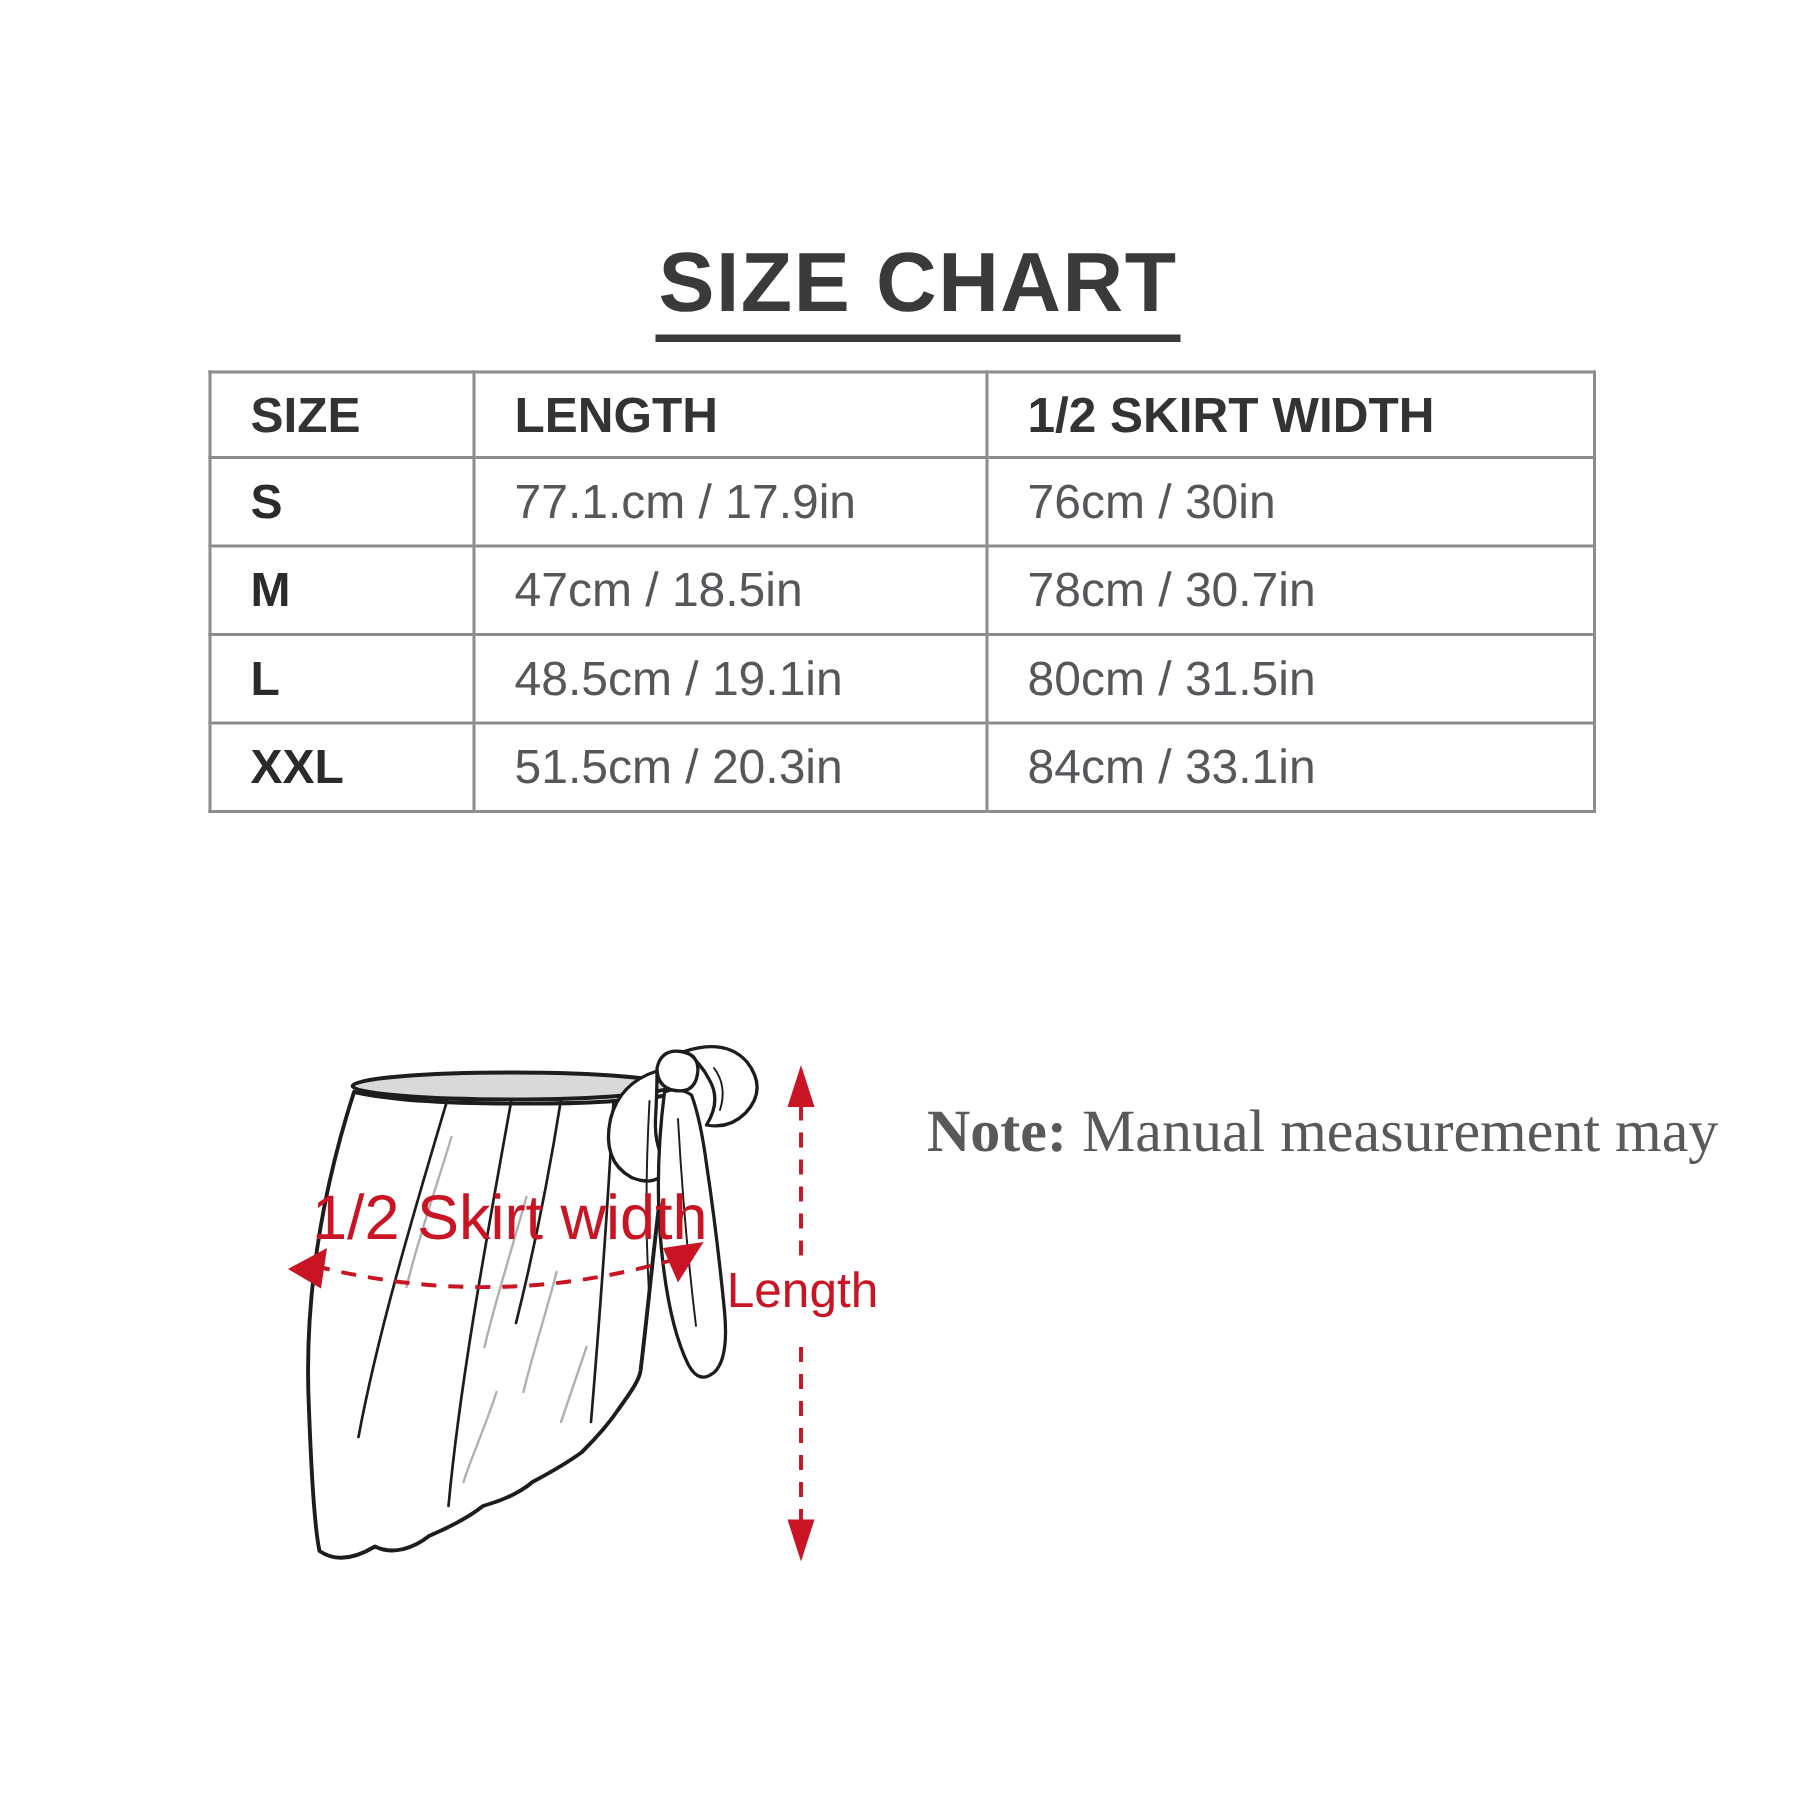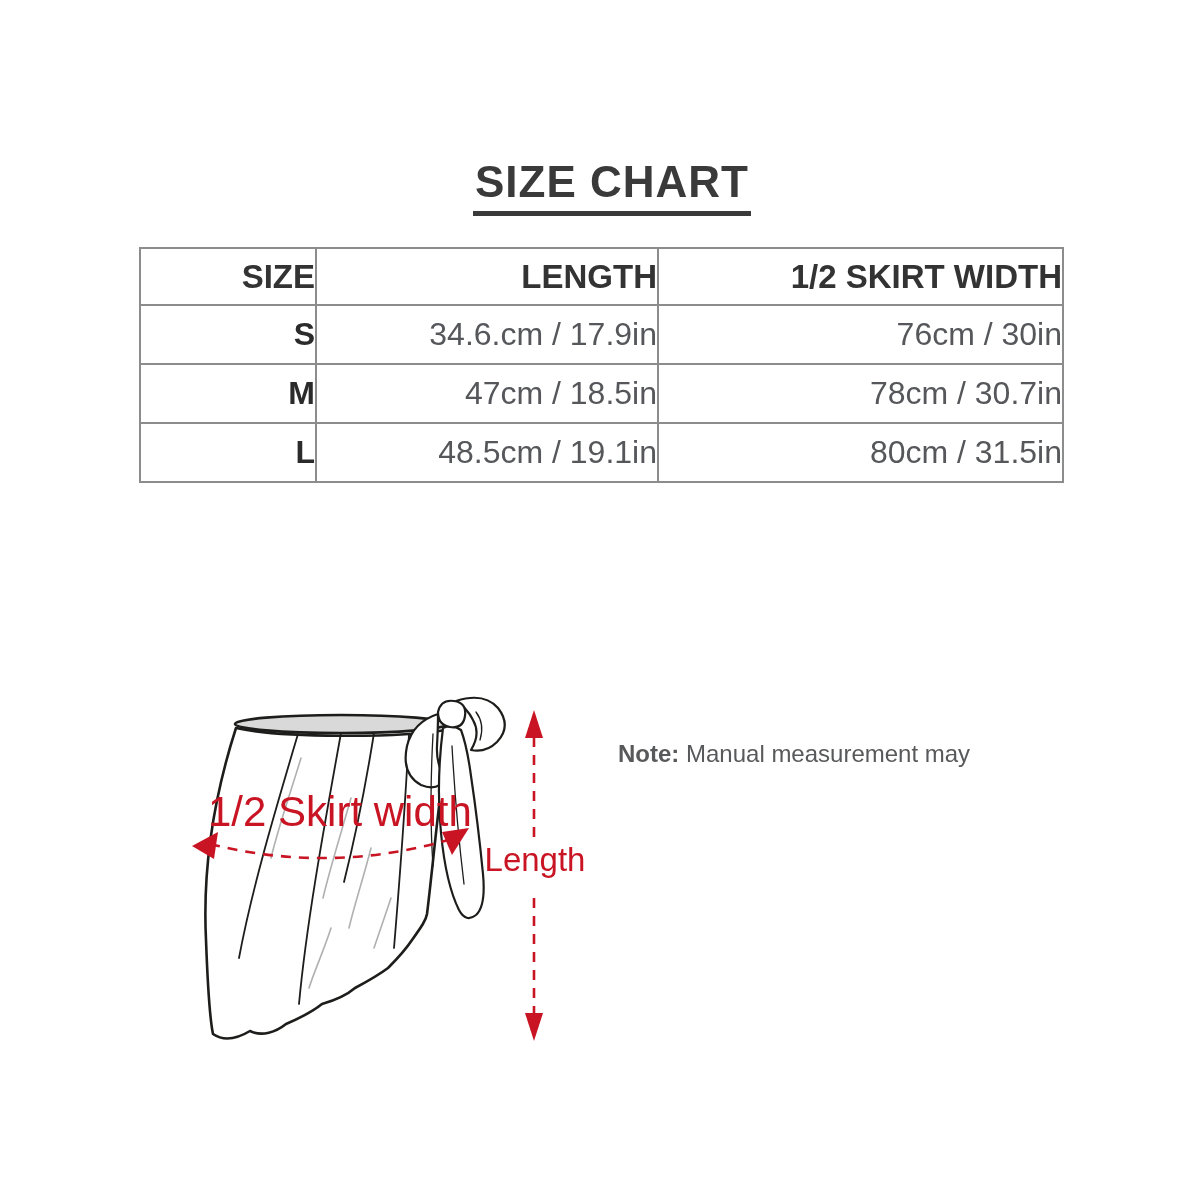--- a/index.html
+++ b/index.html
@@ -18,34 +18,35 @@
   *{margin:0;padding:0;box-sizing:border-box;}
   html,body{background:#fff;}
   body{font-family:"Liberation Sans", sans-serif;}
   .canvas{
     position:relative;width:1200px;height:1200px;
     background:var(--background);overflow:hidden;margin:0 auto;
   }
   
   .title-wrap{position:absolute;top:160px;left:0;width:1200px;text-align:center;}
   .title{
-    display:inline-block;font-size:44px;font-weight:700;letter-spacing:1px;
+    display:inline-block;font-size:56px;font-weight:700;letter-spacing:1px;
     color:var(--title-text);border-bottom:5px solid var(--title-text);
     padding:0 2px 7px 2px;line-height:1.0;margin-left:24px;
   }
   
   table.size-table{
     position:absolute;left:139px;top:247px;width:923px;
     border-collapse:collapse;table-layout:fixed;
     border:2px solid var(--border-gray);
   }
   table.size-table th, table.size-table td{
     border:2px solid var(--border-gray);
-    text-align:right;vertical-align:middle;
+    text-align:left;vertical-align:middle;
     background:#fff;
+    padding-left:26px;
   }
   table.size-table th{
     height:57px;font-size:33px;font-weight:700;color:var(--heading-text);
   }
   table.size-table td{
     height:59px;font-size:32px;font-weight:400;color:var(--cell-text);
   }
   table.size-table td.size-cell{font-weight:700;color:var(--size-text);}
   col.c-size{width:176px;} col.c-length{width:342px;} col.c-width{width:405px;}
   
@@ -60,21 +61,21 @@
   .red-dash{fill:none;stroke:var(--accent-red);stroke-width:2.6;stroke-dasharray:10 8;}
   .red-fill{fill:var(--accent-red);stroke:none;}
   .diagram-label{
     position:absolute;color:var(--accent-red);text-align:center;
     line-height:1.05;white-space:nowrap;
   }
   .width-label{left:28px;top:102px;width:256px;font-size:42px;}
   .length-label{left:300px;top:155px;width:110px;font-size:33px;}
   
   .note{position:absolute;left:618px;top:726px;width:480px;color:var(--note-text);}
-  .note .line{display:block;font-size:24px;line-height:55px;white-space:nowrap;}
+  .note .line{display:block;font-size:40px;line-height:55px;white-space:nowrap;font-family:Liberation Serif, serif;}
   .note b{font-weight:700;color:var(--note-text);}
 </style>
 </head>
 <body>
 
 <div class="canvas">
 
   <div class="title-wrap">
     <span class="title">SIZE CHART</span>
   </div>
@@ -88,32 +89,37 @@
     <thead>
       <tr>
         <th>SIZE</th>
         <th>LENGTH</th>
         <th>1/2 SKIRT WIDTH</th>
       </tr>
     </thead>
     <tbody>
       <tr>
         <td class="size-cell">S</td>
-        <td>34.6.cm / 17.9in</td>
+        <td>77.1.cm / 17.9in</td>
         <td>76cm / 30in</td>
       </tr>
       <tr>
         <td class="size-cell">M</td>
         <td>47cm / 18.5in</td>
         <td>78cm / 30.7in</td>
       </tr>
       <tr>
         <td class="size-cell">L</td>
         <td>48.5cm / 19.1in</td>
         <td>80cm / 31.5in</td>
+      </tr>
+      <tr>
+        <td class="size-cell">XXL</td>
+        <td>51.5cm / 20.3in</td>
+        <td>84cm / 33.1in</td>
       </tr>
     </tbody>
   </table>
 
   <div class="illustration">
     <svg viewBox="0 0 430 375" aria-hidden="true">
 
       <path class="sk-body" d="M 56 40
         C 38 96, 22 170, 26 252
         C 28 306, 30 332, 33 346

